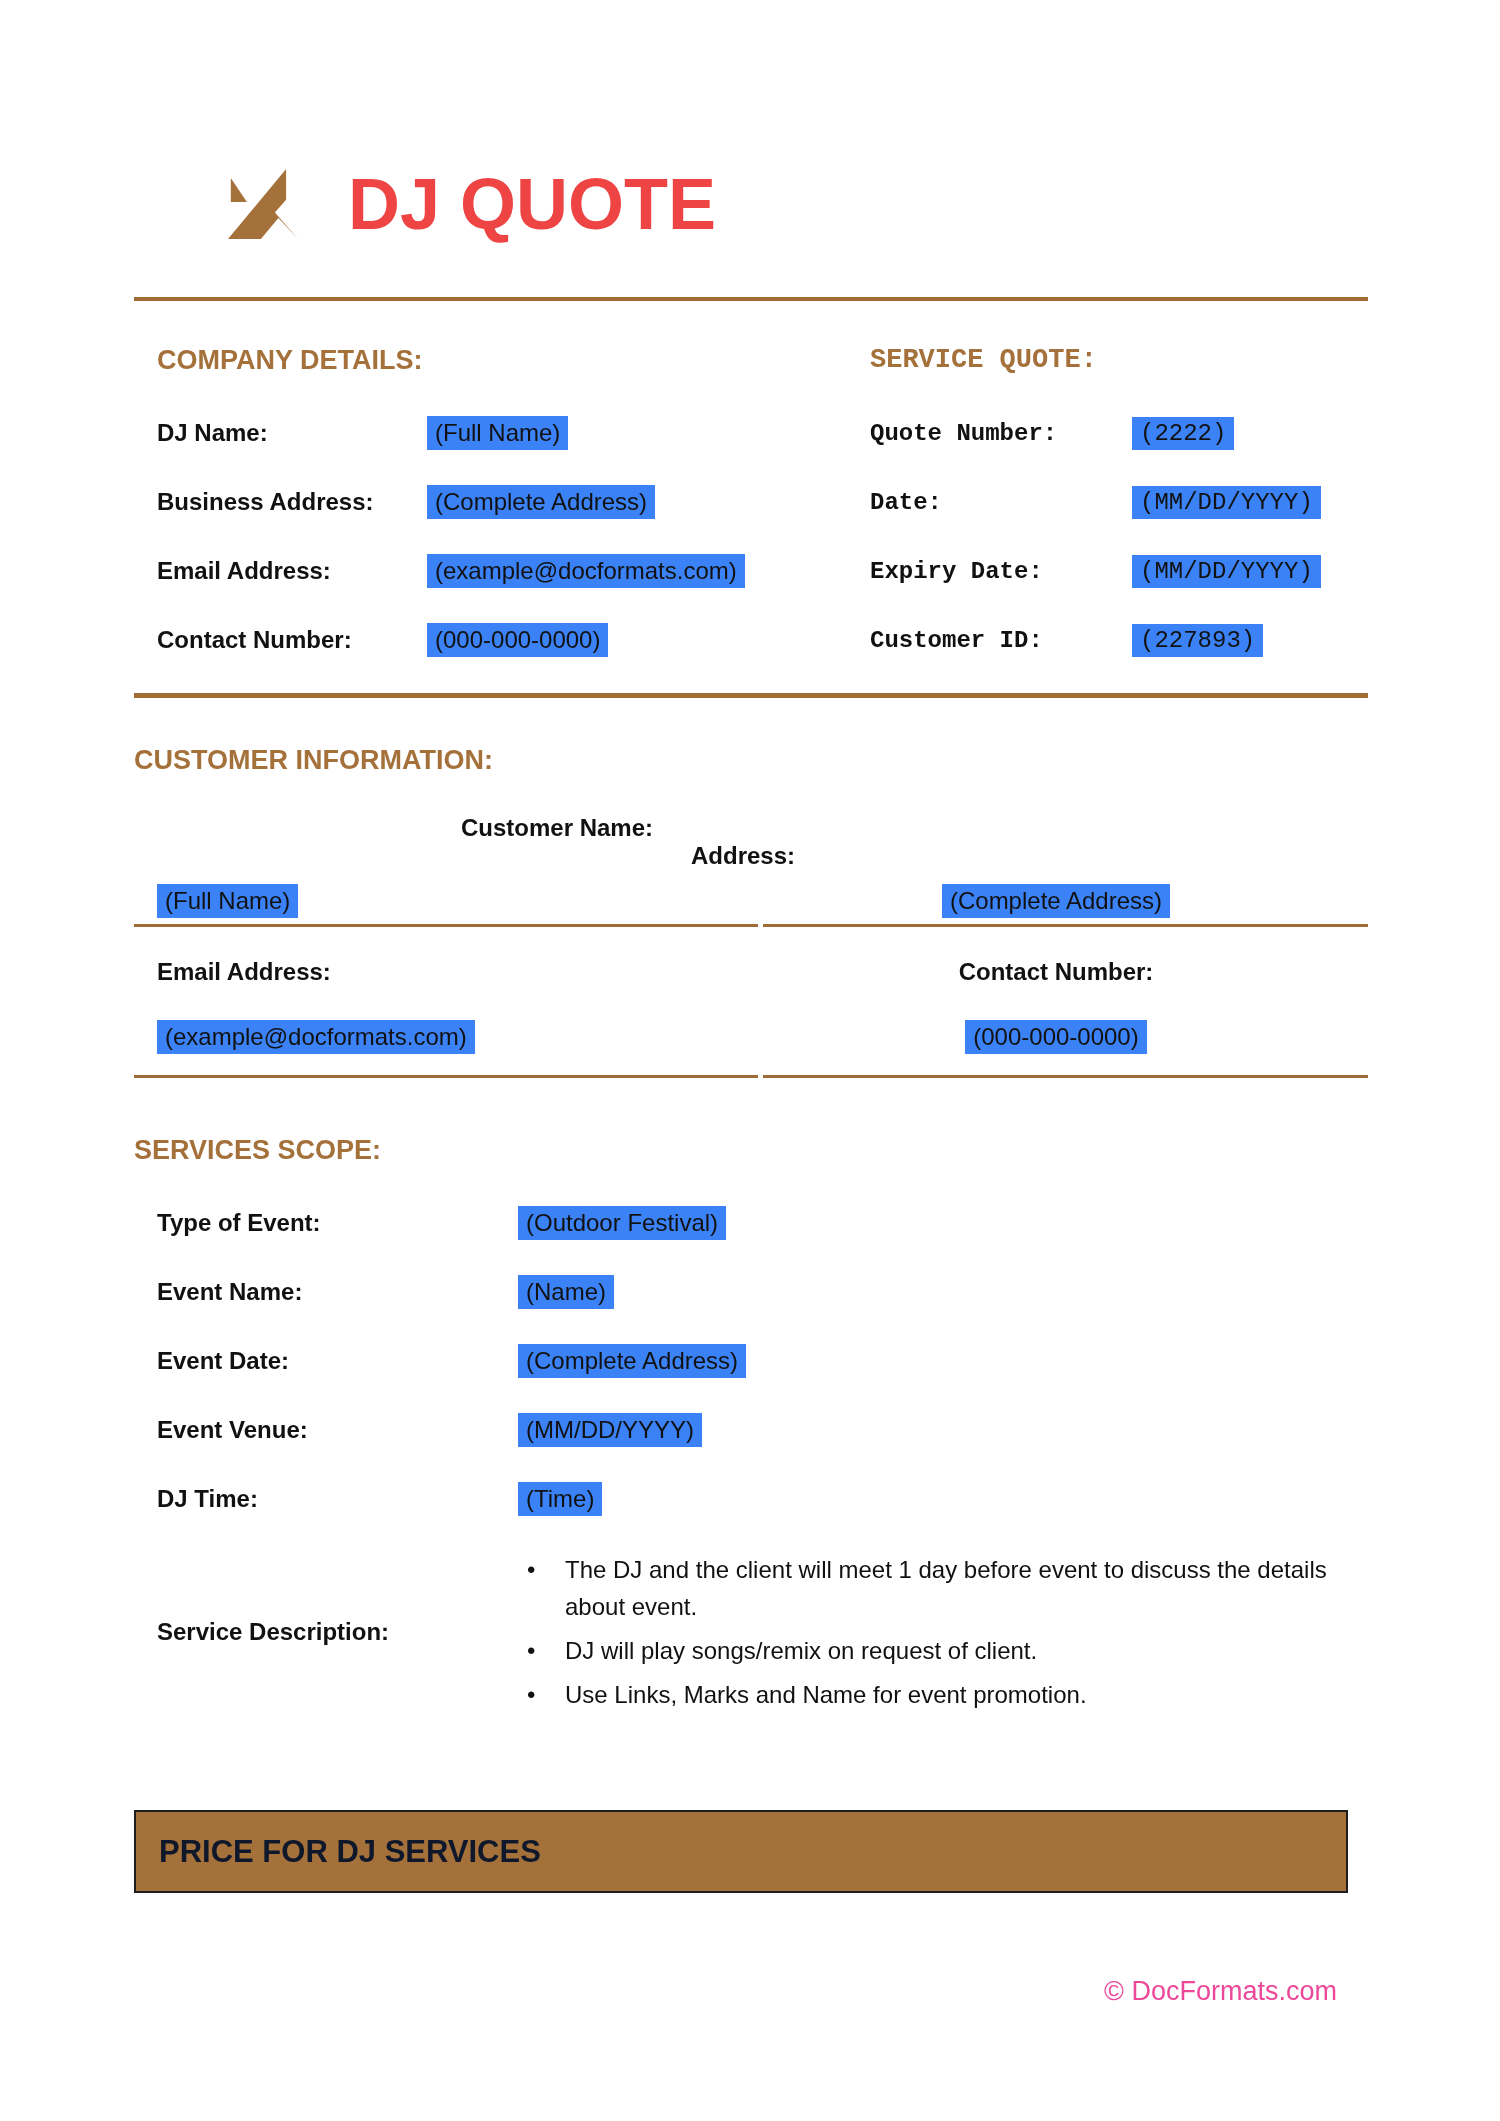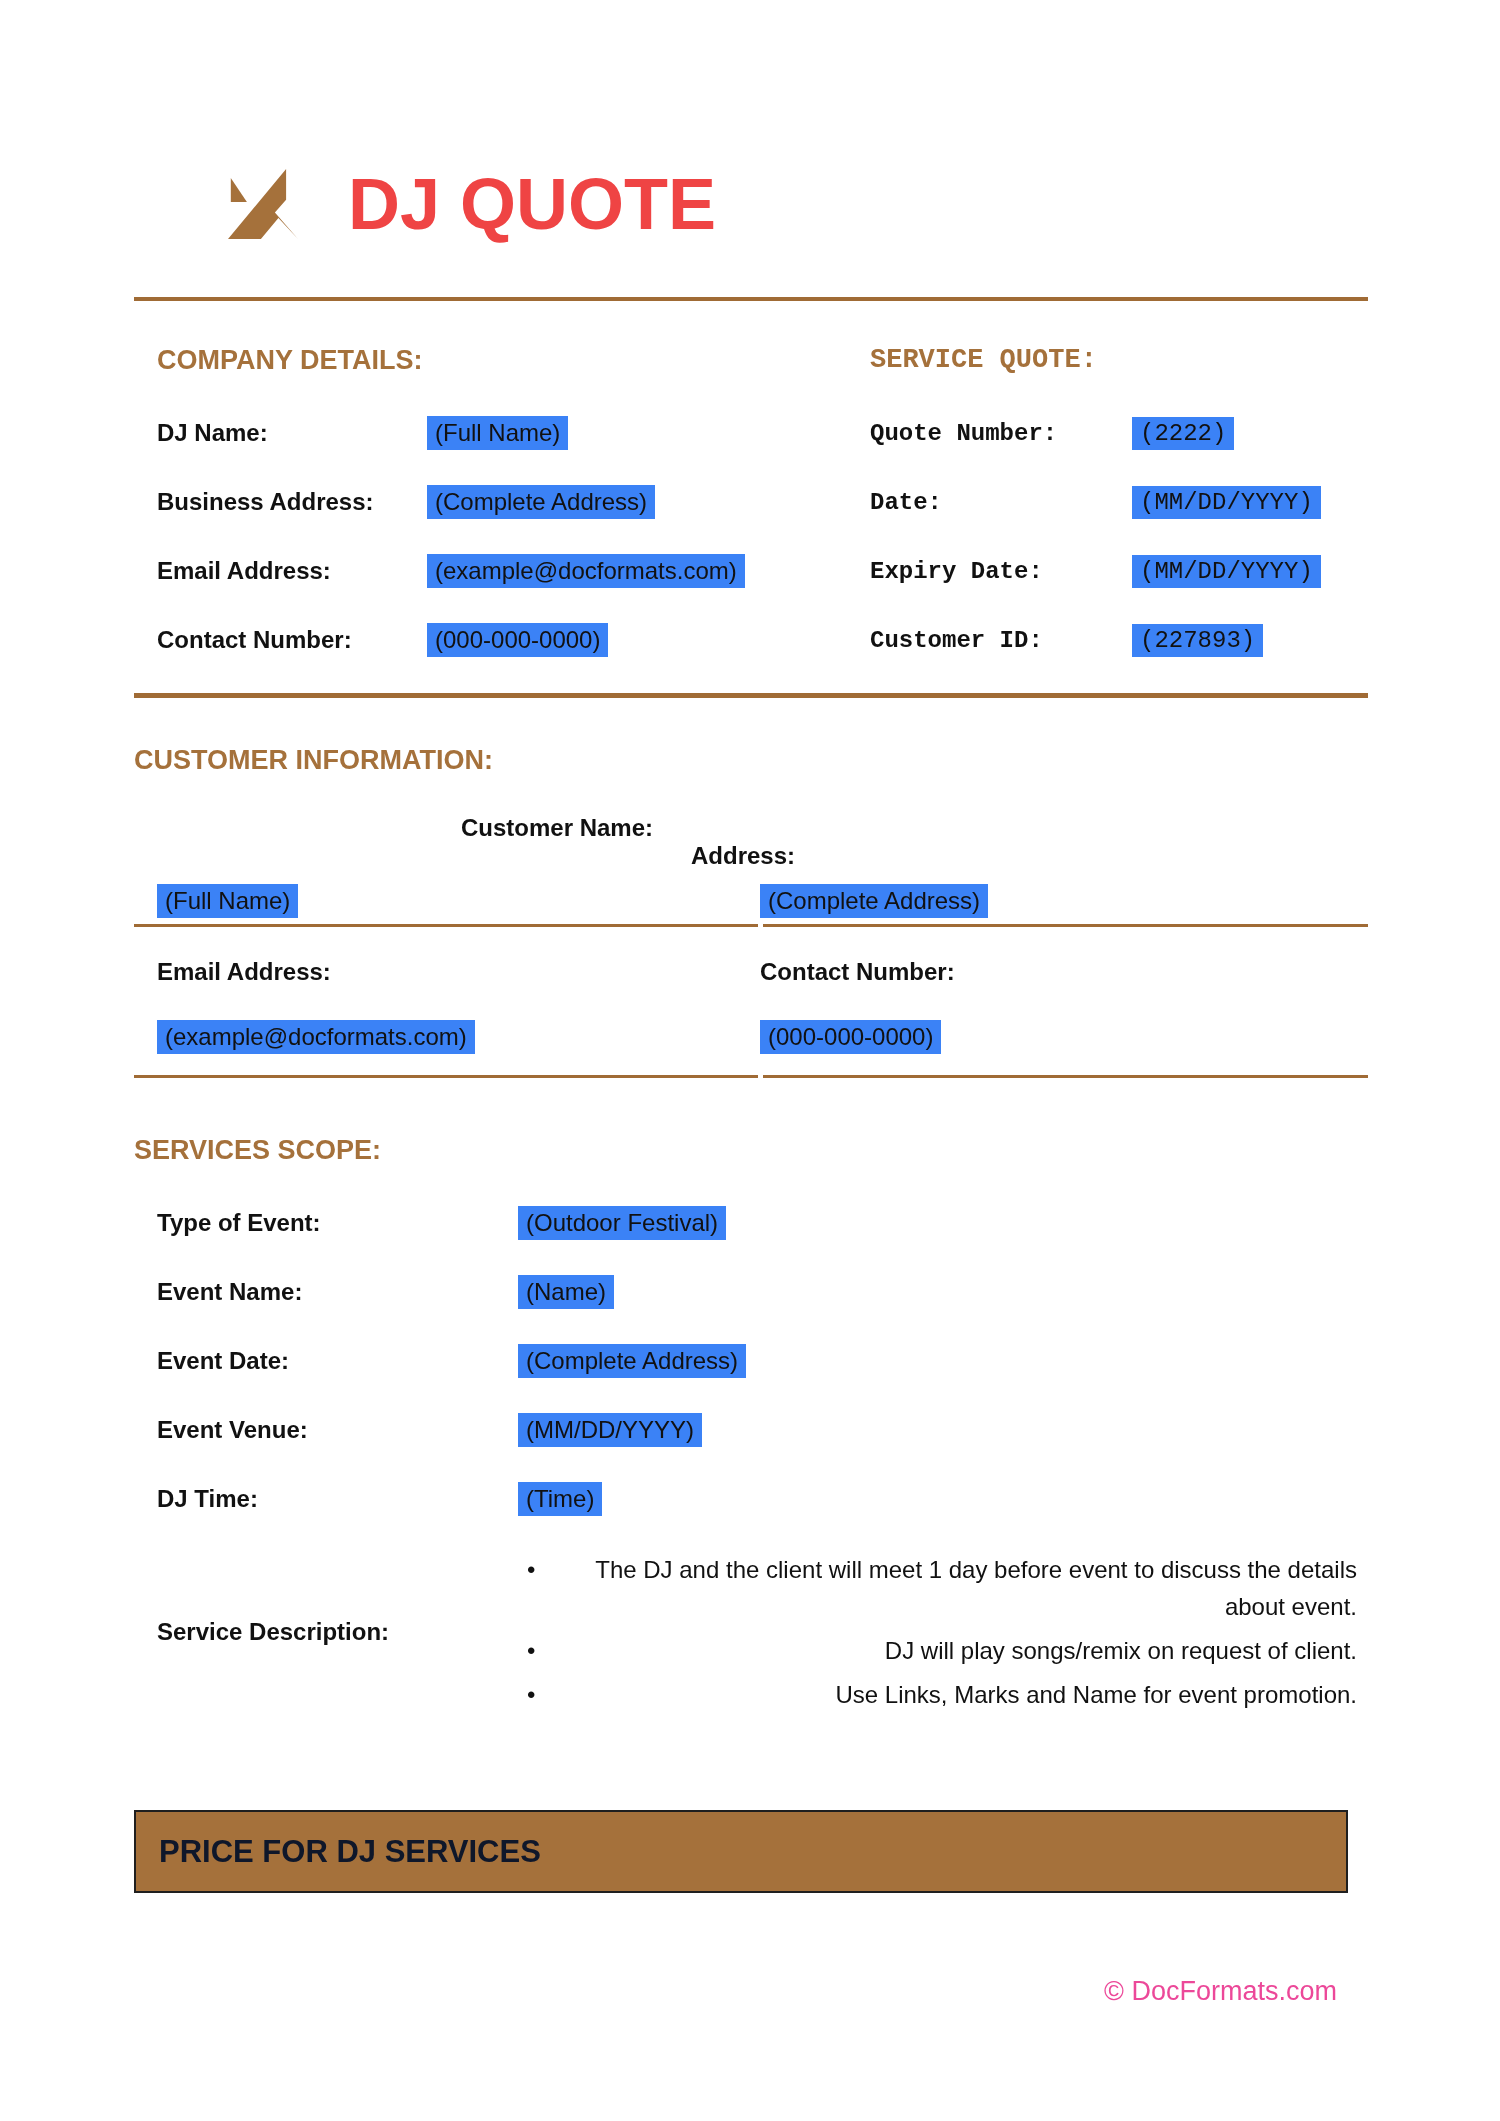--- a/index.html
+++ b/index.html
@@ -35,41 +35,41 @@
   .details .sec-heading { margin:0 0 40px 0; }
   .kv-row { display:flex; align-items:center; height:34px; margin-bottom:35px; }
   .col-l .kv-row .lbl { width:270px; flex:none; }
   .col-r .kv-row .lbl { width:262px; flex:none; }
 
   
   .customer { position:absolute; left:134px; top:744px; width:1234px; }
   .customer .sec-heading { margin:0; }
   .c-row { display:flex; height:34px; align-items:center; }
   .c-row .cell-l { width:626px; padding-left:23px; box-sizing:border-box; }
-  .c-row .cell-r { flex:1; text-align:left; padding-right:16px; box-sizing:border-box; }
+  .c-row .cell-r { flex:1; text-align:center; padding-right:16px; box-sizing:border-box; }
   .c-row.r1 { margin-top:38px;flex-direction:column; }
   .c-row.v1 { margin-top:36px; }
   .c-row.r2 { margin-top:28px; }
   .c-row.v2 { margin-top:31px; }
   .divider { display:flex; height:3px; }
   .divider .seg1 { width:624px; background:#A06B35; }
   .divider .gap  { width:5px; }
   .divider .seg2 { flex:1; background:#A06B35; }
   .divider.d1 { margin-top:6px; }
   .divider.d2 { margin-top:21px; }
 
   
   .services { position:absolute; left:134px; top:1134px; width:1234px; }
   .services .sec-heading { margin:0 0 40px 0; }
   .svc-row { display:flex; align-items:center; height:34px; margin-bottom:35px; }
   .svc-row .lbl { width:361px; flex:none; }
   .svc-row { padding-left:23px; }
   .svc-desc { display:flex; align-items:center; padding-left:23px; margin-top:32px; }
   .svc-desc .lbl { width:361px; flex:none; }
-  .bullets { list-style:none; margin:0 0 0 9px; padding:0; width:830px;text-align:right; }
+  .bullets { list-style:none; margin:0 0 0 9px; padding:0; width:830px; }
   .bullets li { position:relative; padding-left:38px; font-size:24px; line-height:37px; margin-bottom:7px; }
   .bullets li:last-child { margin-bottom:0; }
   .bullets li::before { content:"\2022"; position:absolute; left:0; top:0; font-size:24px; }
 
   
   .banner {
     position:absolute; left:134px; top:1810px; width:1214px; height:83px;
     background:#A5713B; border:2px solid #1F1F1F; box-sizing:border-box;
     display:flex; align-items:center; padding-left:23px;
   }

